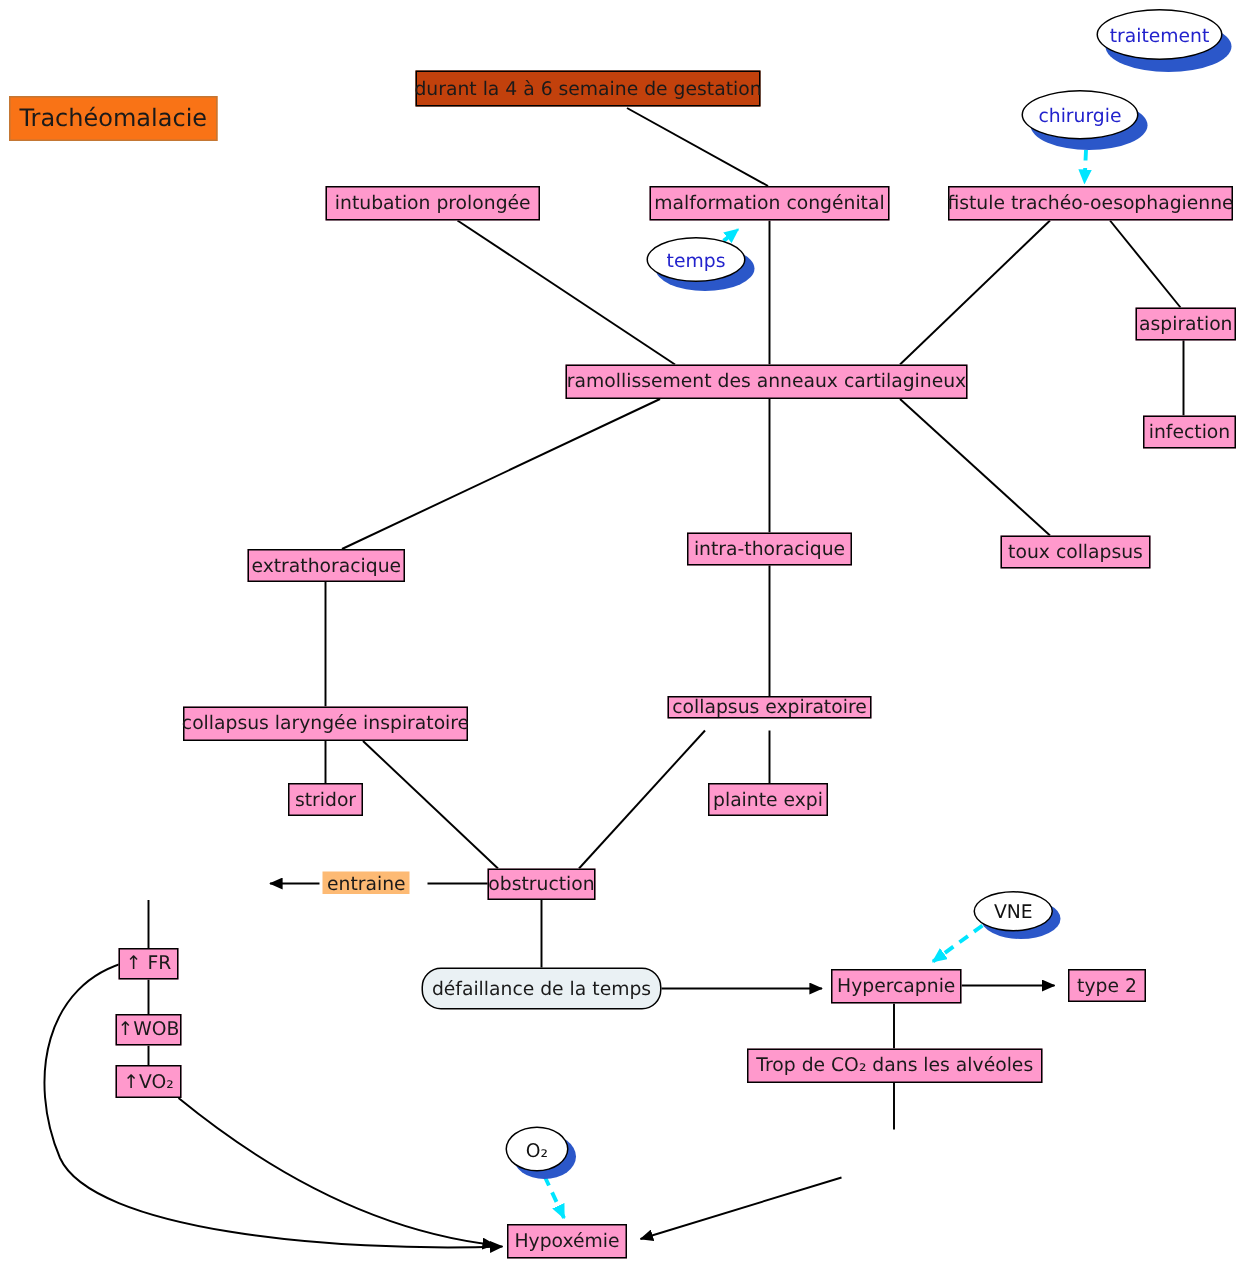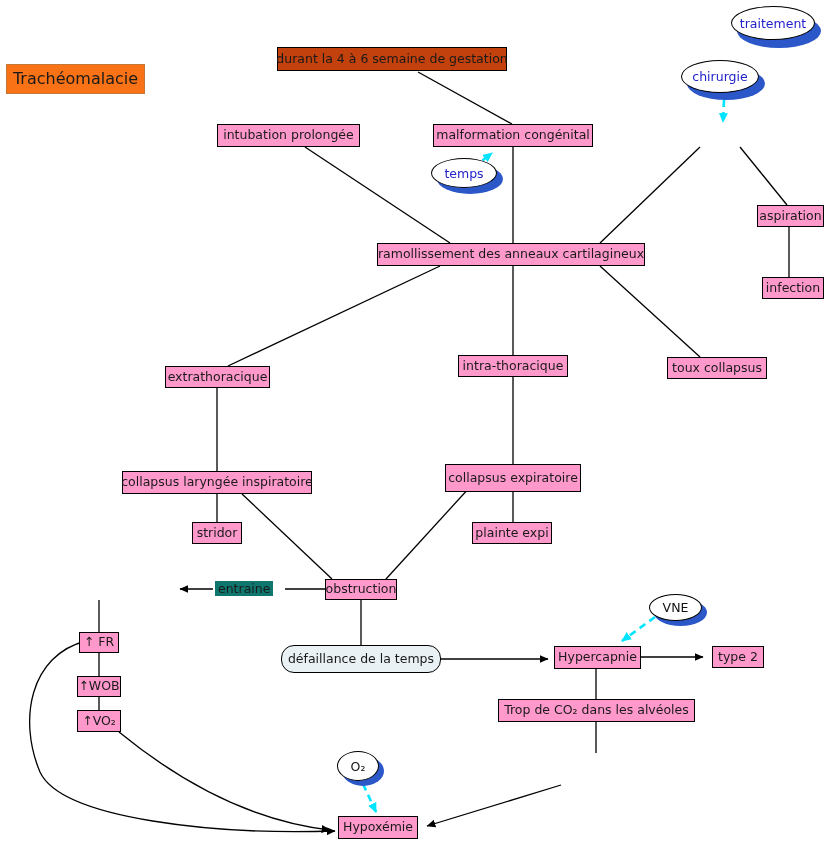--- a/index.html
+++ b/index.html
@@ -69,21 +69,21 @@
   }
   .oval.dark-text { color: #111111; }
   .oval-shadow {
     position: absolute;
     border-radius: 50%;
     background: #2b57c9;
     z-index: 5;
   }
   .edge-label {
     position: absolute;
-    background: #0f766e;
+    background: #fdba74;
     color: #1a1a1a;
     font-size: 12.5px;
     padding: 0 3px;
     white-space: nowrap;
     z-index: 4;
   }
   sub { font-size: 0.72em; vertical-align: -0.2em; }
   .frac {
     display: inline-flex;
     flex-direction: column;
@@ -179,36 +179,37 @@
   </svg>
 
   <div class="node title" style="left:6px; top:64px; width:139px; height:30px;">Trachéomalacie</div>
 
   <div class="node light" style="left:277px; top:47px; width:230px; height:24px;">durant la 4 à 6 semaine de gestation</div>
 
   <div class="node" style="left:217px; top:124px; width:143px; height:23px;">intubation prolongée</div>
 
   <div class="node" style="left:433px; top:124px; width:160px; height:23px;">malformation congénital</div>
 
+  <div class="node" style="left:632px; top:124px; width:190px; height:23px;">fistule trachéo-oesophagienne</div>
 
   <div class="node" style="left:757px; top:205px; width:67px; height:22px;">aspiration</div>
 
   <div class="node" style="left:762px; top:277px; width:62px; height:22px;">infection</div>
 
   <div class="node" style="left:377px; top:243px; width:268px; height:23px;">ramollissement des anneaux cartilagineux</div>
 
   <div class="node" style="left:165px; top:366px; width:105px; height:22px;">extrathoracique</div>
 
   <div class="node" style="left:458px; top:355px; width:110px; height:22px;">intra-thoracique</div>
 
   <div class="node" style="left:667px; top:357px; width:100px; height:22px;">toux collapsus</div>
 
   <div class="node" style="left:122px; top:471px; width:190px; height:23px;">collapsus laryngée inspiratoire</div>
 
-  <div class="node" style="left:445px; top:464px; width:136px; height:28px;">collapsus expiratoire</div>
+  <div class="node" style="left:445px; top:464px; width:136px; height:15px;">collapsus expiratoire</div>
 
   <div class="node" style="left:192px; top:522px; width:50px; height:22px;">stridor</div>
 
   <div class="node" style="left:472px; top:522px; width:80px; height:22px;">plainte expi</div>
 
   <div class="node" style="left:325px; top:579px; width:72px; height:21px;">obstruction</div>
 
 
   <div class="node" style="left:79px; top:632px; width:40px; height:21px;">↑ FR</div>
 

